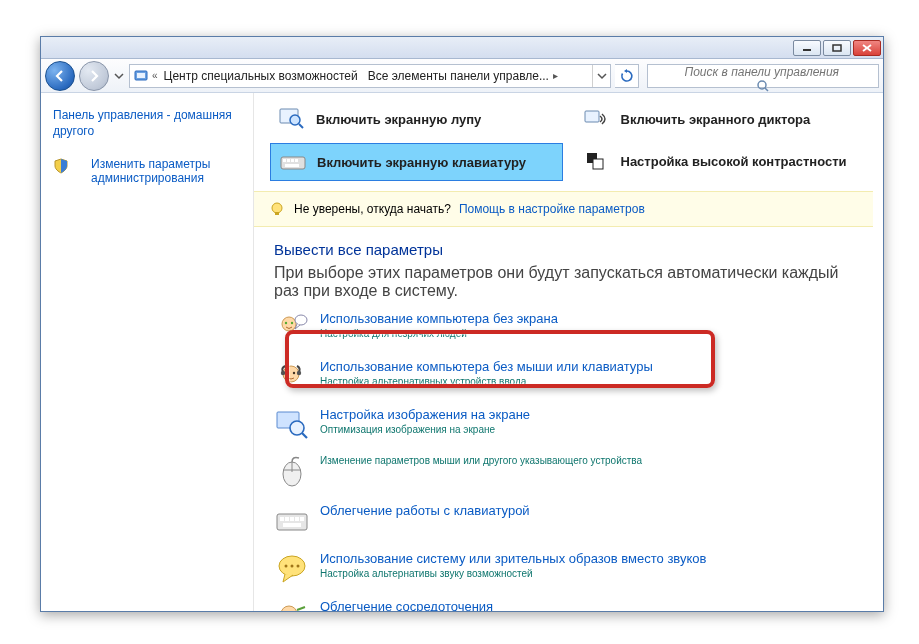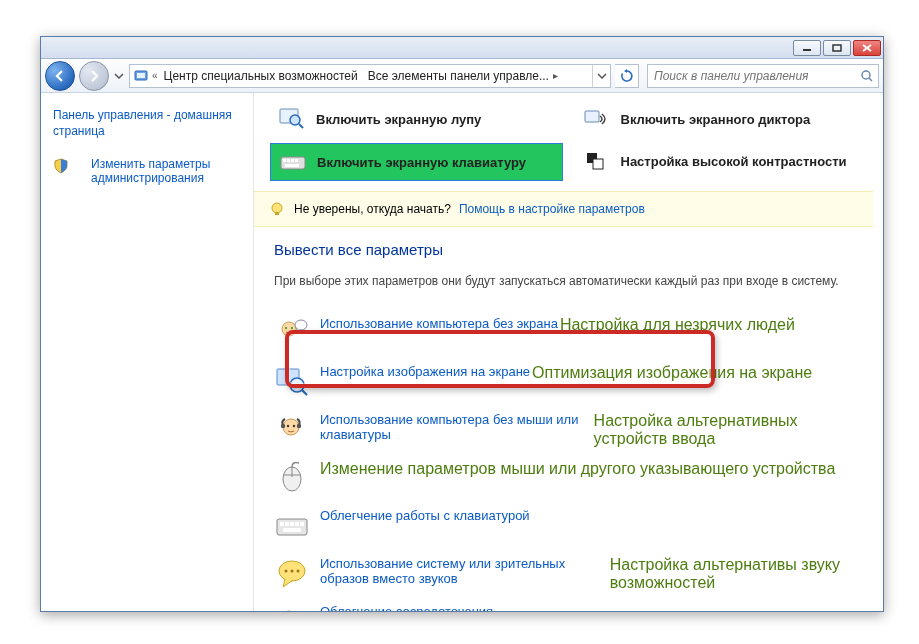--- a/index.html
+++ b/index.html
@@ -74,20 +74,21 @@
 .breadcrumb .bc-drop { width:18px; display:flex; align-items:center; justify-content:center; border-left:1px solid #d0d0d0; height:100%; cursor:pointer; }
 .refresh { width:24px; height:24px; border:1px solid #b5c0d0; border-left:none; display:flex; align-items:center; justify-content:center; background:#fff; cursor:pointer; }
 
 .searchbox {
   width: 232px; height: 24px;
   border: 1px solid #b5c0d0;
   background: #fff;
   display: flex;
   align-items: center;
   margin-left: 4px;
+  flex-direction: column;
 }
 .searchbox input {
   flex:1; border:none; outline:none; font-size:12px; font-style:italic; color:#888; padding:0 6px; background:transparent;
 }
 .searchbox .sicon { width:22px; display:flex; align-items:center; justify-content:center; }
 
 
 .bodyarea { display:flex; height: calc(100% - 56px); }
 .sidebar {
   width: 212px;
@@ -109,43 +110,43 @@
   padding-bottom:10px;
 }
 .quick-row { display:flex; padding: 8px 16px 10px 16px; gap:12px; }
 .quick-col { flex:1; display:flex; flex-direction:column; gap:6px;font-weight:bold; }
 .quick-item {
   display:flex; align-items:center; gap:10px;
   padding:6px 8px; cursor:pointer;
   font-size:13px; color:#222;
 }
 .quick-item .qicon { width:28px; height:24px; display:flex; align-items:center; justify-content:center; }
-.quick-item.selected { border:1px solid #2b7de1; background:#22c55e; }
+.quick-item.selected { border:1px solid #2b7de1; background:#7dd3fc; }
 
 .helpbar {
   margin: 0 10px 10px 0;
   background: #fffde8;
   border-top:1px solid #f3ecb0;
   border-bottom:1px solid #f3ecb0;
   padding: 8px 14px;
   font-size:12px;
   display:flex; align-items:center; gap:8px;
 }
 .helpbar .bulb { width:18px; height:18px; display:flex; align-items:center; justify-content:center; }
 .helpbar .hlink { color:#0a5bc4; cursor:pointer; }
 
 .section { padding: 4px 20px 6px 20px; }
-.section h2 { font-size:15px; color:#003399; font-weight:normal; margin-bottom:16px; }
-.section .subtext { font-size:12px; color:#444; margin-bottom:23px; }
+.section h2 { font-size:15px; color:#003399; font-weight:normal; margin-bottom:6px; }
+.section .subtext { font-size:16px; color:#444; margin-bottom:6px; }
 
 .option { display:flex; gap:10px; padding:5px 0 7px 0; align-items:flex-start; }
 .option .oicon { width:36px; height:36px; display:flex; align-items:center; justify-content:center; flex-shrink:0; }
-.option .otext { display:flex; flex-direction:row; gap:2px; }
+.option .otext { display:flex; flex-direction:column; gap:2px; }
 .option .olink { color:#0a5bc4; font-size:13px; cursor:pointer; }
-.option .odesc { color:#4d7c0f; font-size:16px; }
+.option .odesc { color:#0f766e; font-size:10px; }
 
 
 .highlight-frame {
   position:absolute;
   border: 4px solid #cc2a24;
   border-radius: 8px;
   pointer-events:none;
   box-shadow: 0 0 0 1px rgba(255,255,255,0.4) inset, 2px 3px 6px rgba(0,0,0,0.25);
 }
 </style>
@@ -226,21 +227,21 @@
             <circle cx="6" cy="6" r="4" fill="none" stroke="#6a8ab0" stroke-width="1.5"></circle>
             <line x1="9" y1="9" x2="12" y2="12" stroke="#6a8ab0" stroke-width="1.5"></line>
           </svg>
       </div>
     </div>
   </div>
 
   <div class="bodyarea">
 
     <div class="sidebar">
-      <a class="sidelink home">Панель управления - домашняя страница</a>
+      <a class="sidelink home">Панель управления - домашняя другого</a>
       <div class="side-item">
         <span class="shield">
           <svg width="16" height="16">
               <path d="M8 1 L14 3 V8 C14 12 8 15 8 15 C8 15 2 12 2 8 V3 Z" fill="#f3cf4a" stroke="#b8942a"></path>
               <path d="M8 1 L14 3 V8 C14 12 8 15 8 15 V1 Z" fill="#3a7ed6"></path>
             </svg>
         </span>
         <a class="sidelink">Изменить параметры администрирования</a>
       </div>
     </div>
@@ -324,52 +325,52 @@
           </span>
           <div class="otext">
             <span class="olink">Использование компьютера без экрана</span>
             <span class="odesc">Настройка для незрячих людей</span>
           </div>
         </div>
 
         <div class="option">
           <span class="oicon">
             <svg width="34" height="34">
-                <rect x="2" y="4" width="22" height="16" rx="1" fill="#cfe3ff" stroke="#5a8ad0"></rect>
-                <circle cx="22" cy="20" r="7" fill="#e8f2ff" stroke="#2a6abf" stroke-width="1.6"></circle>
-                <line x1="27" y1="25" x2="32" y2="30" stroke="#2a6abf" stroke-width="2.2"></line>
-              </svg>
-          </span>
-          <div class="otext">
-            <span class="olink">Настройка изображения на экране</span>
-            <span class="odesc">Оптимизация изображения на экране</span>
-          </div>
-        </div>
-
-        <div class="option">
-          <span class="oicon">
-            <svg width="34" height="34">
                 <circle cx="16" cy="14" r="8" fill="#ffd9a8" stroke="#cc9a55"></circle>
                 <path d="M8 12 Q6 8 10 6 M24 12 Q26 8 22 6" fill="none" stroke="#444" stroke-width="2"></path>
                 <circle cx="8" cy="13" r="2.2" fill="#555"></circle>
                 <circle cx="24" cy="13" r="2.2" fill="#555"></circle>
                 <circle cx="13" cy="13" r="1.2" fill="#432"></circle>
                 <circle cx="19" cy="13" r="1.2" fill="#432"></circle>
                 <path d="M13 18 Q16 20 19 18" fill="none" stroke="#b06a30"></path>
               </svg>
           </span>
           <div class="otext">
             <span class="olink">Использование компьютера без мыши или клавиатуры</span>
             <span class="odesc">Настройка альтернативных устройств ввода</span>
           </div>
         </div>
 
         <div class="option">
           <span class="oicon">
             <svg width="34" height="34">
+                <rect x="2" y="4" width="22" height="16" rx="1" fill="#cfe3ff" stroke="#5a8ad0"></rect>
+                <circle cx="22" cy="20" r="7" fill="#e8f2ff" stroke="#2a6abf" stroke-width="1.6"></circle>
+                <line x1="27" y1="25" x2="32" y2="30" stroke="#2a6abf" stroke-width="2.2"></line>
+              </svg>
+          </span>
+          <div class="otext">
+            <span class="olink">Настройка изображения на экране</span>
+            <span class="odesc">Оптимизация изображения на экране</span>
+          </div>
+        </div>
+
+        <div class="option">
+          <span class="oicon">
+            <svg width="34" height="34">
                 <ellipse cx="17" cy="18" rx="9" ry="12" fill="#f0f0f0" stroke="#888"></ellipse>
                 <line x1="17" y1="6" x2="17" y2="16" stroke="#888"></line>
                 <line x1="8" y1="14" x2="26" y2="14" stroke="#888"></line>
                 <path d="M17 6 Q17 0 24 2" fill="none" stroke="#888" stroke-width="1.5"></path>
               </svg>
           </span>
           <div class="otext">
             <span class="odesc">Изменение параметров мыши или другого указывающего устройства</span>
           </div>
         </div>

